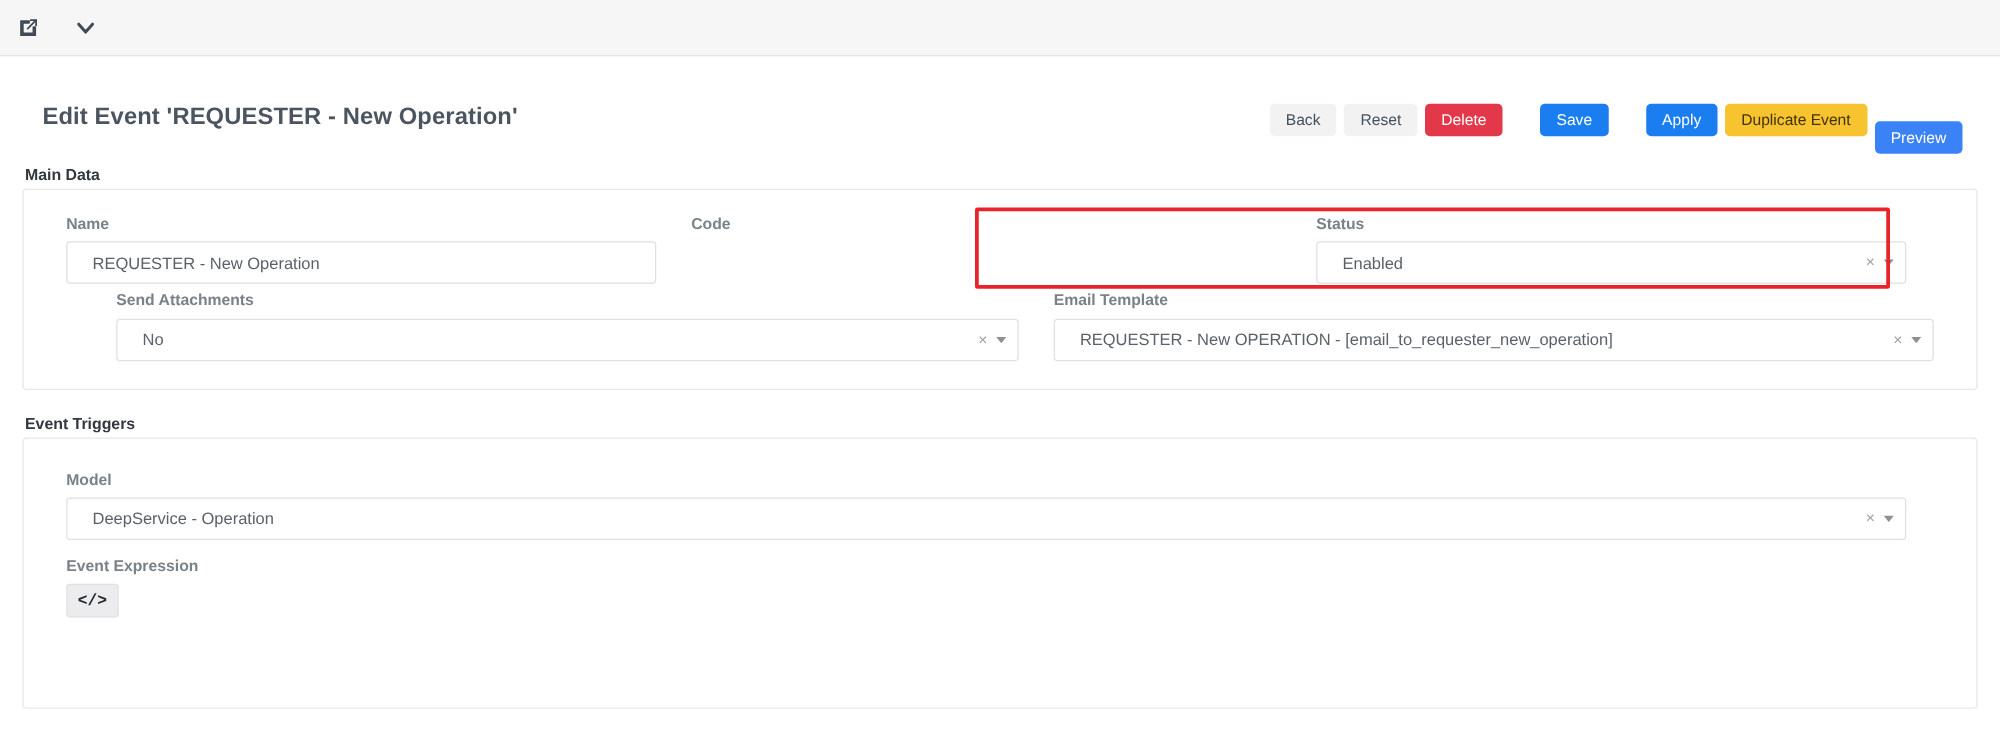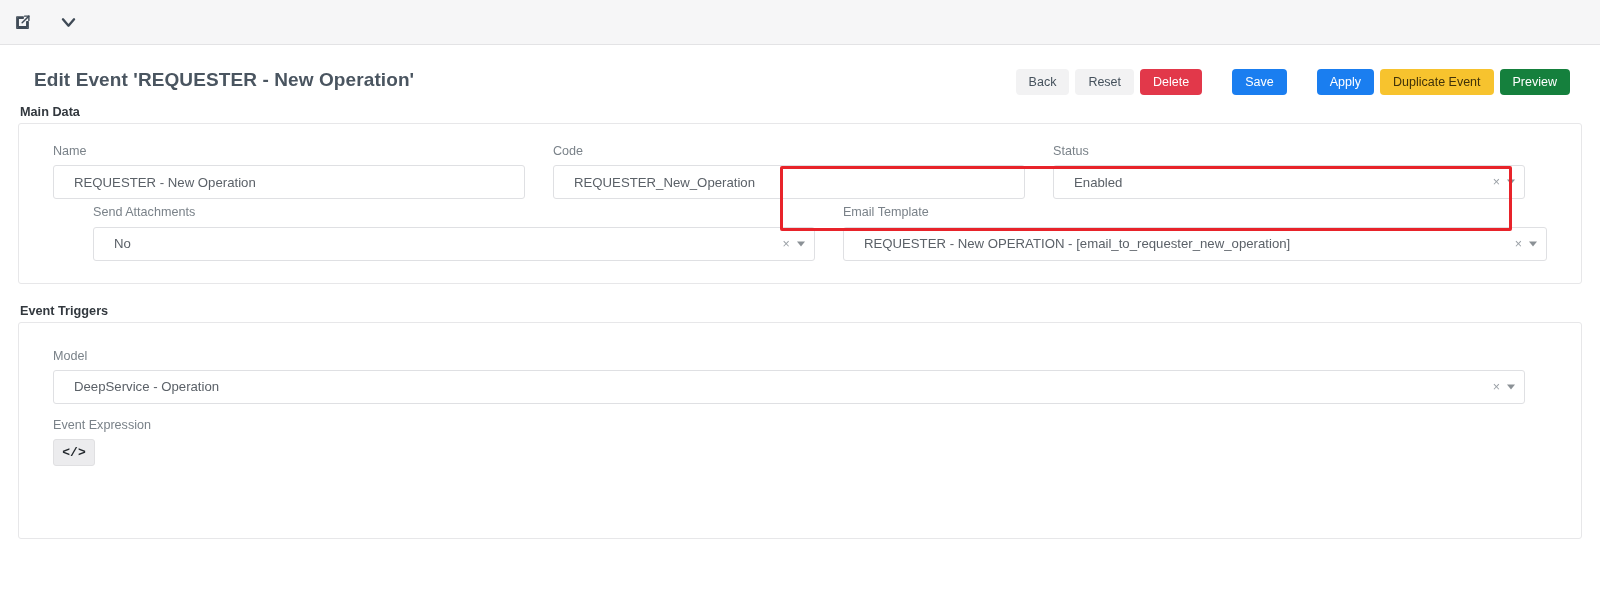--- a/index.html
+++ b/index.html
@@ -53,21 +53,21 @@
     font-family: "Liberation Sans", sans-serif;
     padding: 6px 13px;
     line-height: 1.15;
     cursor: pointer;
     white-space: nowrap;
   }
   .btn-light { background: #f2f2f3; color: #45515c; }
   .btn-danger { background: #e2384a; color: #ffffff; }
   .btn-primary { background: #1a7ef0; color: #ffffff; margin-left: 24px; }
   .btn-warning { background: #f7c32e; color: #403209; text-align: center; }
-  .btn-teal { background: #15803d; color: #ffffff; }
+  .btn-teal { background: #3b82f6; color: #ffffff; margin-top: 28px; }
 
   
   .section { margin-top: 10px; padding: 0 2px; }
   .section-label {
     font-size: 12.7px;
     font-weight: 700;
     color: #32383e;
     margin: 0 0 4px 2px;
   }
   .card {
@@ -91,20 +91,21 @@
   .f-attach { width: 730px; margin-left: 40px; }
   .f-template { width: 712px; }
   .f-model { width: 1472px; }
 
   .label {
     display: block;
     font-size: 12.6px;
     color: #7a8289;
     margin-bottom: 6px;
     line-height: 1.2;
+    font-weight: bold;
   }
 
   .input, .select {
     width: 100%;
     height: 34px;
     border: 1px solid #dfe0e3;
     border-radius: 3px;
     background: #ffffff;
     font-size: 13.2px;
     font-family: Liberation Sans, sans-serif;
@@ -220,21 +221,20 @@
 
         <div class="row">
 
           <div class="field f-name">
             <span class="label">Name</span>
             <input class="input" type="text" value="REQUESTER - New Operation" style="">
           </div>
 
           <div class="field f-code">
             <span class="label">Code</span>
-            <input class="input" type="text" value="REQUESTER_New_Operation" style="">
           </div>
 
           <div class="field f-status">
             <span class="label">Status</span>
             <div class="select">
               <span class="val">Enabled</span>
               <span class="sel-clear">×</span>
               <span class="sel-caret"></span>
             </div>
           </div>

